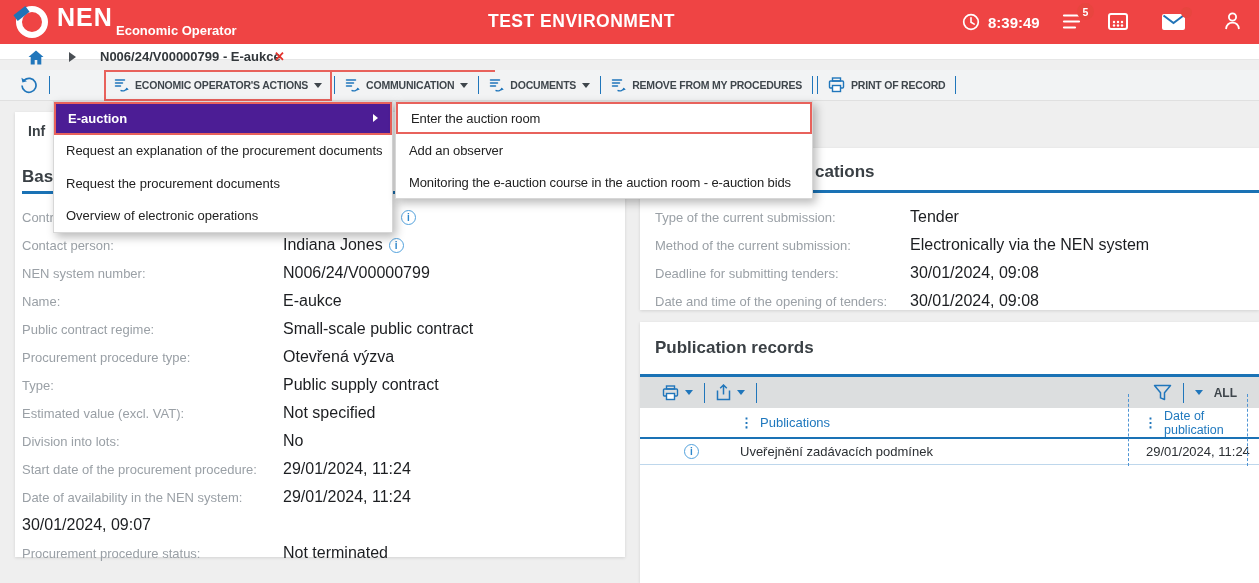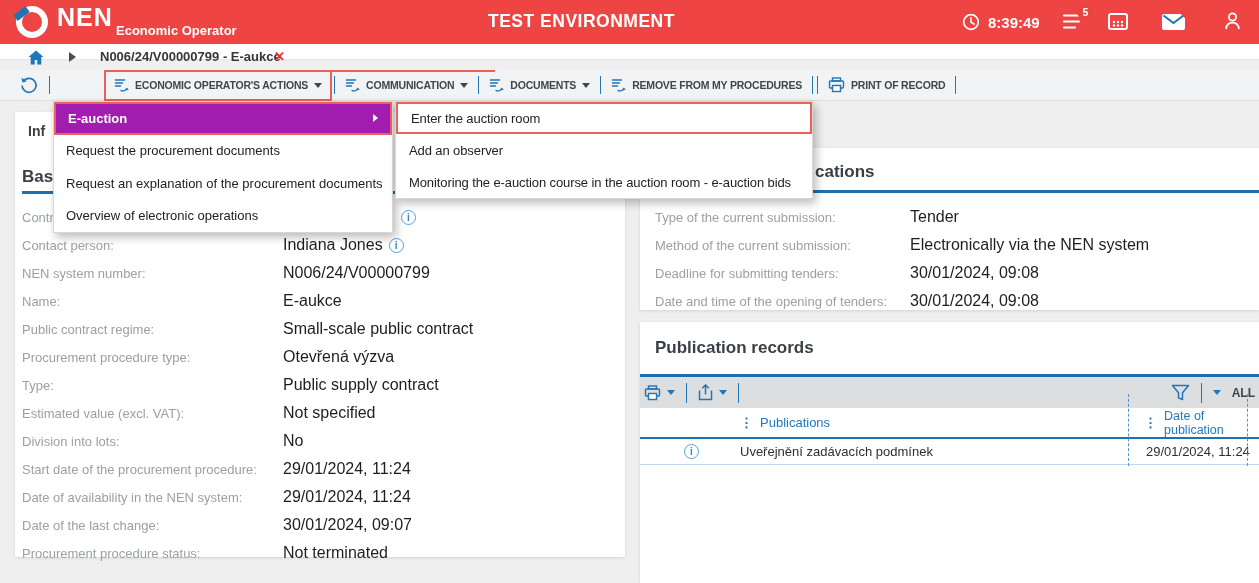--- a/index.html
+++ b/index.html
@@ -61,21 +61,21 @@
   .right-card1{left:640px;top:148px;width:619px;height:162px;}
   .right-card1 .section-title{left:175px;top:14px;}
   .right-card1 .title-rule{left:0;right:0;top:42px;}
   .right-card1 .fields{position:absolute;left:15px;right:4px;top:55px;}
   .right-card1 .f-label{width:255px;}
   
   .right-card2{left:640px;top:322px;width:619px;height:261px;}
   .right-card2 .section-title{left:15px;top:16px;}
   .right-card2 .title-rule{left:0;right:0;top:52px;}
   .ptoolbar{position:absolute;left:0;right:0;top:55px;height:31px;background:#dcdedf;display:flex;
-            align-items:center;padding:0 4px;box-sizing:border-box;gap:6px;}
+            align-items:center;padding:0 22px;box-sizing:border-box;gap:6px;}
   .pt-ico{display:flex;cursor:pointer;}
   .pt-sep{width:1px;height:20px;background:#2076bb;margin:0 5px;flex:none;}
   .pt-caret{width:0;height:0;border-top:5px solid #2076bb;border-left:4px solid transparent;
             border-right:4px solid transparent;cursor:pointer;}
   .pt-spacer{flex:1;}
   .all-label{font-size:12px;font-weight:bold;color:#3f464c;margin-left:5px;cursor:pointer;}
   .thead{position:absolute;left:0;right:0;top:86px;height:29px;display:flex;align-items:center;}
   .th0{width:90px;flex:none;}
   .th1{width:398px;flex:none;display:flex;align-items:center;gap:7px;padding-left:10px;box-sizing:border-box;
        font-size:13px;color:#1f78be;cursor:pointer;}
@@ -94,21 +94,21 @@
   
   .info-icon{display:inline-flex;align-items:center;justify-content:center;width:15px;height:15px;
              border:1.4px solid #53a2dd;border-radius:50%;color:#2e87cb;font-size:10px;font-weight:bold;
              box-sizing:border-box;flex:none;cursor:pointer;}
   .info-icon::before{content:"i";}
   
   .menu-panel{position:absolute;left:53px;top:101px;width:340px;background:#fff;z-index:30;
               border:1px solid #d7d7d7;box-sizing:border-box;box-shadow:3px 4px 9px rgba(0,0,0,.28);}
   .menu-item{height:32.5px;display:flex;align-items:center;padding:0 12px;font-size:13px;color:#222;
              cursor:pointer;box-sizing:border-box;white-space:nowrap;}
-  .menu-item.selected{background:#a21caf;color:#fff;font-weight:bold;}
+  .menu-item.selected{background:#4c1d95;color:#fff;font-weight:bold;}
   .menu-item.annotated{border:2px solid #e8625c;}
   .caret-right{margin-left:auto;width:0;height:0;border-top:4.5px solid transparent;
                border-bottom:4.5px solid transparent;border-left:5.5px solid #fff;}
   .submenu-panel{position:absolute;left:395px;top:101px;width:418px;background:#fff;z-index:31;
                border:1px solid #d7d7d7;box-sizing:border-box;box-shadow:3px 4px 9px rgba(0,0,0,.28);}
   .submenu-item{height:32px;display:flex;align-items:center;padding:0 13px;font-size:13px;color:#222;
                letter-spacing:-0.1px;cursor:pointer;box-sizing:border-box;white-space:nowrap;text-align:center;}
   .submenu-item.annotated{border:2px solid #e8625c;}
 </style>
 </head>
@@ -307,21 +307,20 @@
             <span>29/01/2024, 11:24</span>
           </div>
         </div>
         <div class="field-row">
           <div class="f-label">Date of availability in the NEN system:</div>
           <div class="f-value">
             <span>29/01/2024, 11:24</span>
           </div>
         </div>
         <div class="field-row">
-          <div class="f-label">Date of the last change:</div>
           <div class="f-value">
             <span>30/01/2024, 09:07</span>
           </div>
         </div>
         <div class="field-row">
           <div class="f-label">Procurement procedure status:</div>
           <div class="f-value">
             <span>Not terminated</span>
           </div>
         </div>
@@ -414,24 +413,24 @@
     <div class="dash-sep ds1"></div>
     <div class="dash-sep ds2"></div>
   </section>
 
   <div class="menu-panel">
       <div class="menu-item selected annotated">
         <span>E-auction</span>
         <span class="caret-right"></span>
       </div>
       <div class="menu-item">
+        <span>Request an explanation of the procurement documents</span>
+      </div>
+      <div class="menu-item">
         <span>Request the procurement documents</span>
-      </div>
-      <div class="menu-item">
-        <span>Request an explanation of the procurement documents</span>
       </div>
       <div class="menu-item">
         <span>Overview of electronic operations</span>
       </div>
     </div>
   <div class="submenu-panel">
       <div class="submenu-item annotated">
         <span>Enter the auction room</span>
       </div>
       <div class="submenu-item">

